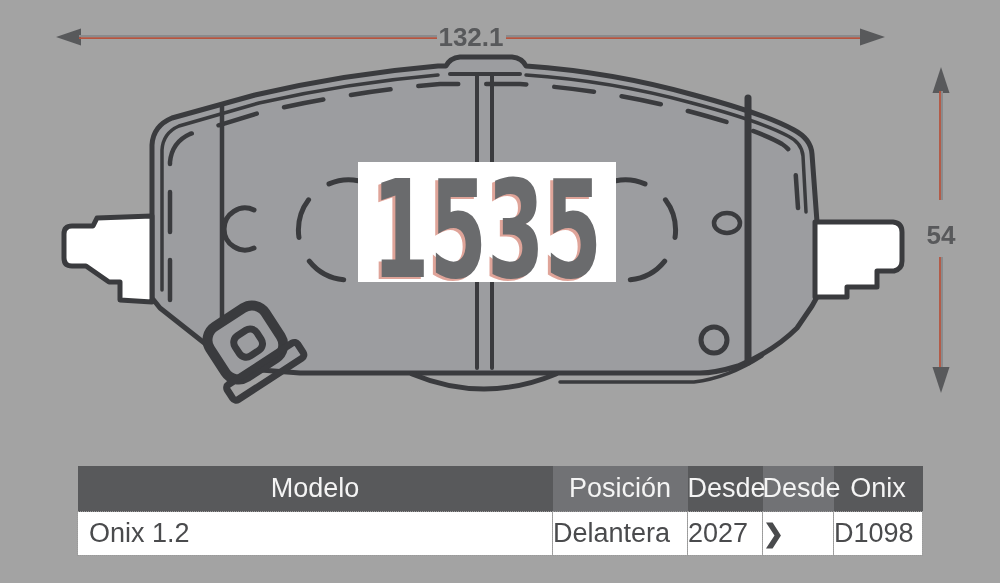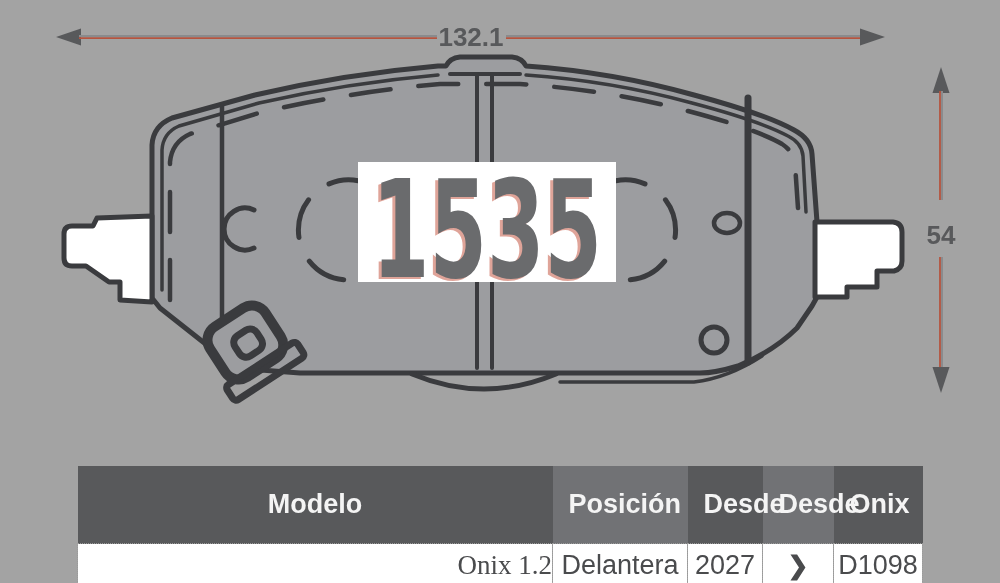--- a/index.html
+++ b/index.html
@@ -12,28 +12,28 @@
   .dim-head{fill:var(--dimension-gray,#58595b);}
   .ol{stroke:var(--outline,#3a3b3e);fill:none;stroke-linejoin:round;stroke-linecap:round;}
   .pad-fill{fill:var(--pad-fill,#9c9da0);}
   .white-fill{fill:#ffffff;}
   .part-num{font-family:"DejaVu Sans", sans-serif;font-weight:bold;font-size:136px;}
   .part-num.main{fill:var(--part-number-gray,#6a6b6d);}
   .part-num.shadow{fill:var(--part-number-red-shadow,#c14b35);opacity:.5;}
 
   .spec-table{position:absolute;left:77px;top:466px;width:845px;border-collapse:collapse;
               table-layout:fixed;}
-  .spec-table th{height:45px;font-size:27px;font-weight:bold;color:#f4f4f4;
-                 text-align:center;padding:16px;border:none;}
+  .spec-table th{height:45px;font-size:27px;font-weight:normal;color:#f4f4f4;
+                 text-align:center;padding:0;border:none;}
   .spec-table th.dark{background:var(--header-dark,#58595b);}
   .spec-table th.light{background:var(--header-light,#717275);}
   .spec-table td{height:43px;font-size:27px;color:#4a4b4d;background:#fff;
-                 border:1px dotted #9a9a9a;text-align:center;padding:0;white-space:nowrap;
+                 border:1px dotted #9a9a9a;text-align:left;padding:0;white-space:nowrap;
                  overflow:hidden;}
-  .spec-table td.lft{text-align:right;padding-left:11px;font-family:Liberation Serif, serif;}
+  .spec-table td.lft{text-align:left;padding-left:11px;}
   .spec-table td.chev{font-weight:bold;font-size:25px;color:#4a4b4d;}
 </style>
 </head>
 <body>
 
 <div class="stage">
 
   <svg width="1000" height="465" viewBox="0 0 1000 465">
 
     <g>

